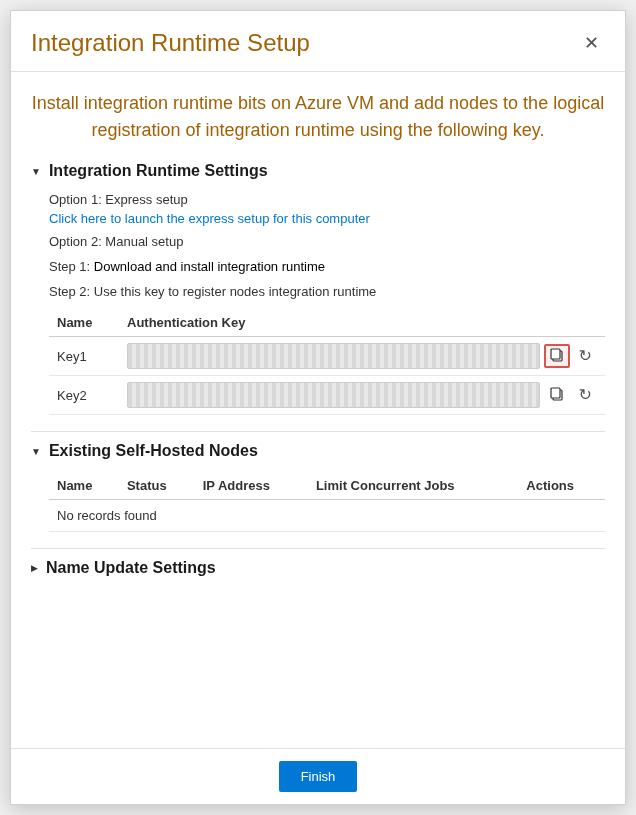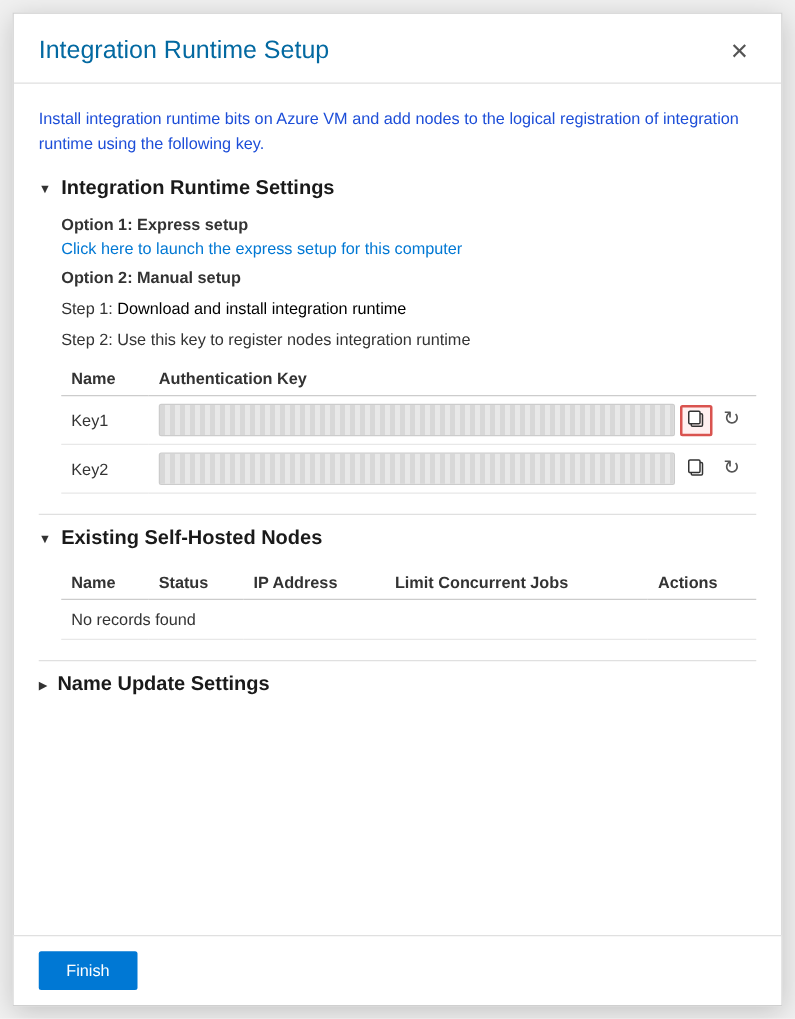--- a/index.html
+++ b/index.html
@@ -23,43 +23,44 @@
       position: relative;
     }
     .dialog-header {
       display: flex;
       align-items: center;
       justify-content: space-between;
       padding: 18px 20px 14px 20px;
       border-bottom: 1px solid #e0e0e0;
     }
     .dialog-title {
-      font-size: 20px;
+      font-size: 24px;
       font-weight: 400;
-      color: #0369a1;
+      color: #a16207;
     }
     .close-btn {
       background: none;
       border: none;
       cursor: pointer;
       font-size: 18px;
       color: #555;
       padding: 2px 6px;
       line-height: 1;
     }
     .dialog-body {
       padding: 18px 20px;
       flex: 1;
       overflow-y: auto;
     }
     .intro-text {
-      font-size: 13px;
-      color: #1d4ed8;
+      font-size: 18px;
+      color: #a16207;
       margin-bottom: 18px;
       line-height: 1.5;
+      text-align: center;
     }
     .section-header {
       display: flex;
       align-items: center;
       margin-bottom: 12px;
       cursor: pointer;
     }
     .section-header .triangle {
       font-size: 10px;
       margin-right: 8px;
@@ -70,21 +71,21 @@
       font-weight: 600;
       color: #1a1a1a;
     }
     .section-content {
       padding-left: 18px;
       margin-bottom: 16px;
     }
     .option-label {
       font-size: 13px;
       color: #333;
-      font-weight: 700;
+      font-weight: 400;
       margin-bottom: 4px;
       margin-top: 8px;
     }
     .link-blue {
       color: #0078d4;
       text-decoration: none;
       font-size: 13px;
     }
     .step-text {
       font-size: 13px;
@@ -190,21 +191,21 @@
       margin-top: 4px;
     }
     .collapsed-triangle {
       font-size: 9px;
       margin-right: 8px;
       color: #333;
     }
     .dialog-footer {
       padding: 12px 20px;
       display: flex;
-      justify-content: flex-start;
+      justify-content: center;
       border-top: 1px solid #e0e0e0;
       background: #fff;
     }
     .finish-btn {
       background: #0078d4;
       color: #fff;
       border: none;
       padding: 8px 22px;
       font-size: 13px;
       cursor: pointer;

